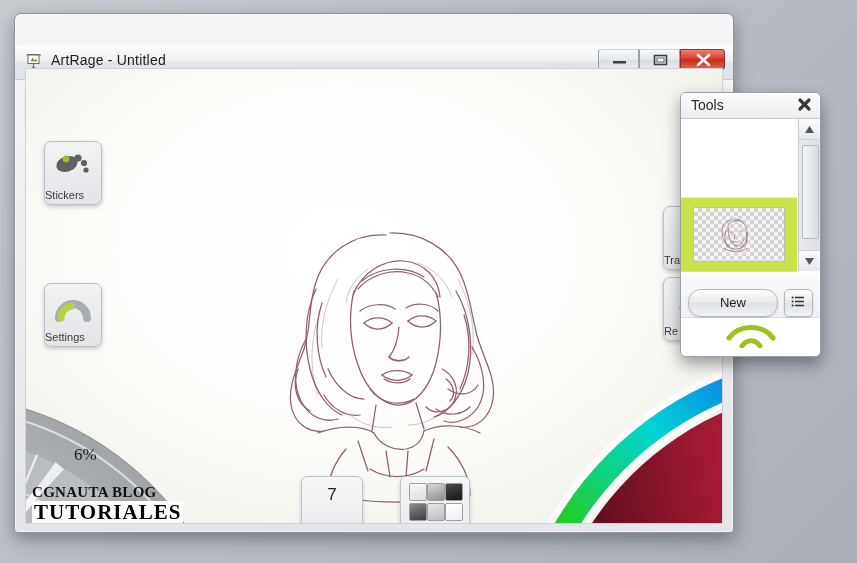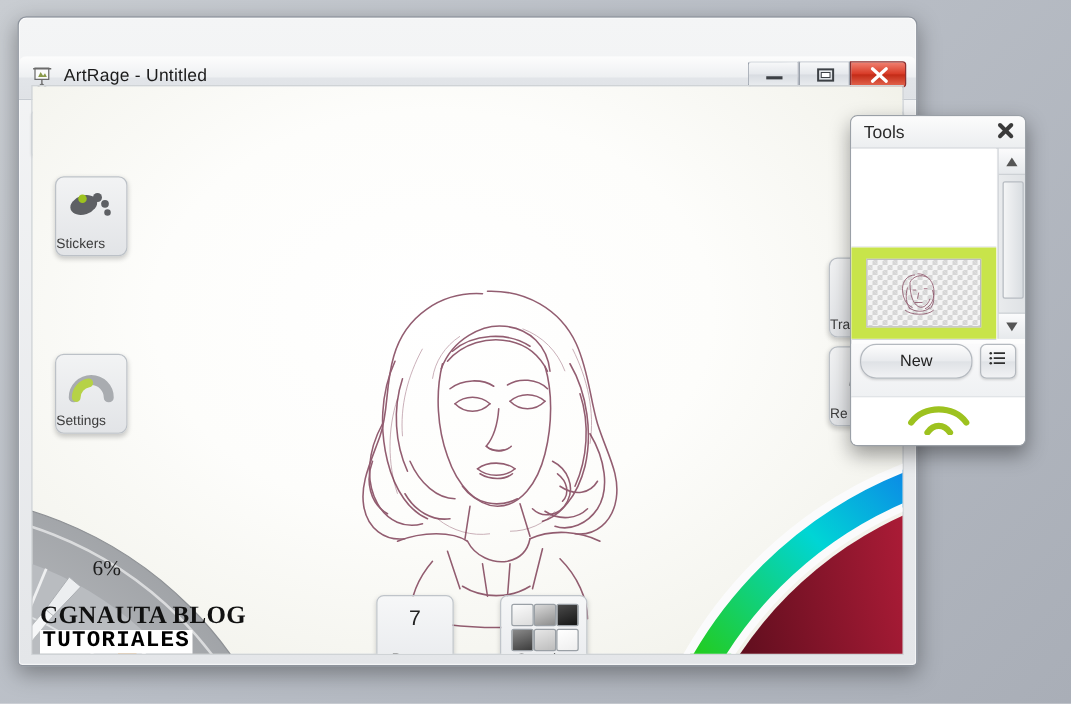--- a/index.html
+++ b/index.html
@@ -189,26 +189,26 @@
   .swatch { width: 16px; height: 16px; border: 1px solid #9aa0a6; border-radius: 2px; }
   #samples-label {
     position:absolute; bottom: 4px; left:0; right:0;
     font-size: 11px; color: #3c3c3c;
   }
 
   
   #watermark { position: absolute; left: 6px; bottom: 0px; }
   #wm-blog {
     font-family: "Liberation Serif", serif;
-    font-size: 20px; font-weight: bold; color: #111;
+    font-size: 15px; font-weight: bold; color: #111;
     letter-spacing: .3px;
   }
   #wm-tut {
-    font-family: Liberation Mono, monospace;
-    font-size: 18px; font-weight: bold; color: #000;
+    font-family: Liberation Serif, serif;
+    font-size: 21px; font-weight: bold; color: #000;
     letter-spacing: 1px;
     background: #fff; display: inline-block;
     padding: 0 2px; line-height: 1.05;
   }
 
   
   #layers-panel {
     position: absolute;
     left: 680px; top: 92px;
     width: 139px; height: 263px;
@@ -276,21 +276,21 @@
     background: linear-gradient(90deg, #f4f5f6 0%, #d9dde1 100%);
     border: 1px solid #b7bcc2;
     border-radius: 2px;
     cursor: pointer;
   }
   #layers-controls {
     position: absolute; left: 0; bottom: 38px;
     width: 100%; height: 43px;
     background: linear-gradient(180deg, #fafafb 0%, #eff1f3 100%);
     border-bottom: 1px solid #d9dde1;
-    display: flex; align-items: flex-start; padding: 0 7px; gap: 6px;
+    display: flex; align-items: flex-end; padding: 0 7px; gap: 6px;
     box-sizing: border-box;
   }
   #new-layer-btn {
     flex: 1; height: 26px; line-height: 26px;
     text-align: center; font-size: 13px; color: #222;
     background: linear-gradient(180deg, #fdfdfd 0%, #e9ebee 48%, #dfe2e6 52%, #f1f2f4 100%);
     border: 1px solid #b4b9bf;
     border-radius: 13px;
     box-shadow: 0 1px 2px rgba(0,0,0,0.15);
     cursor: pointer;

